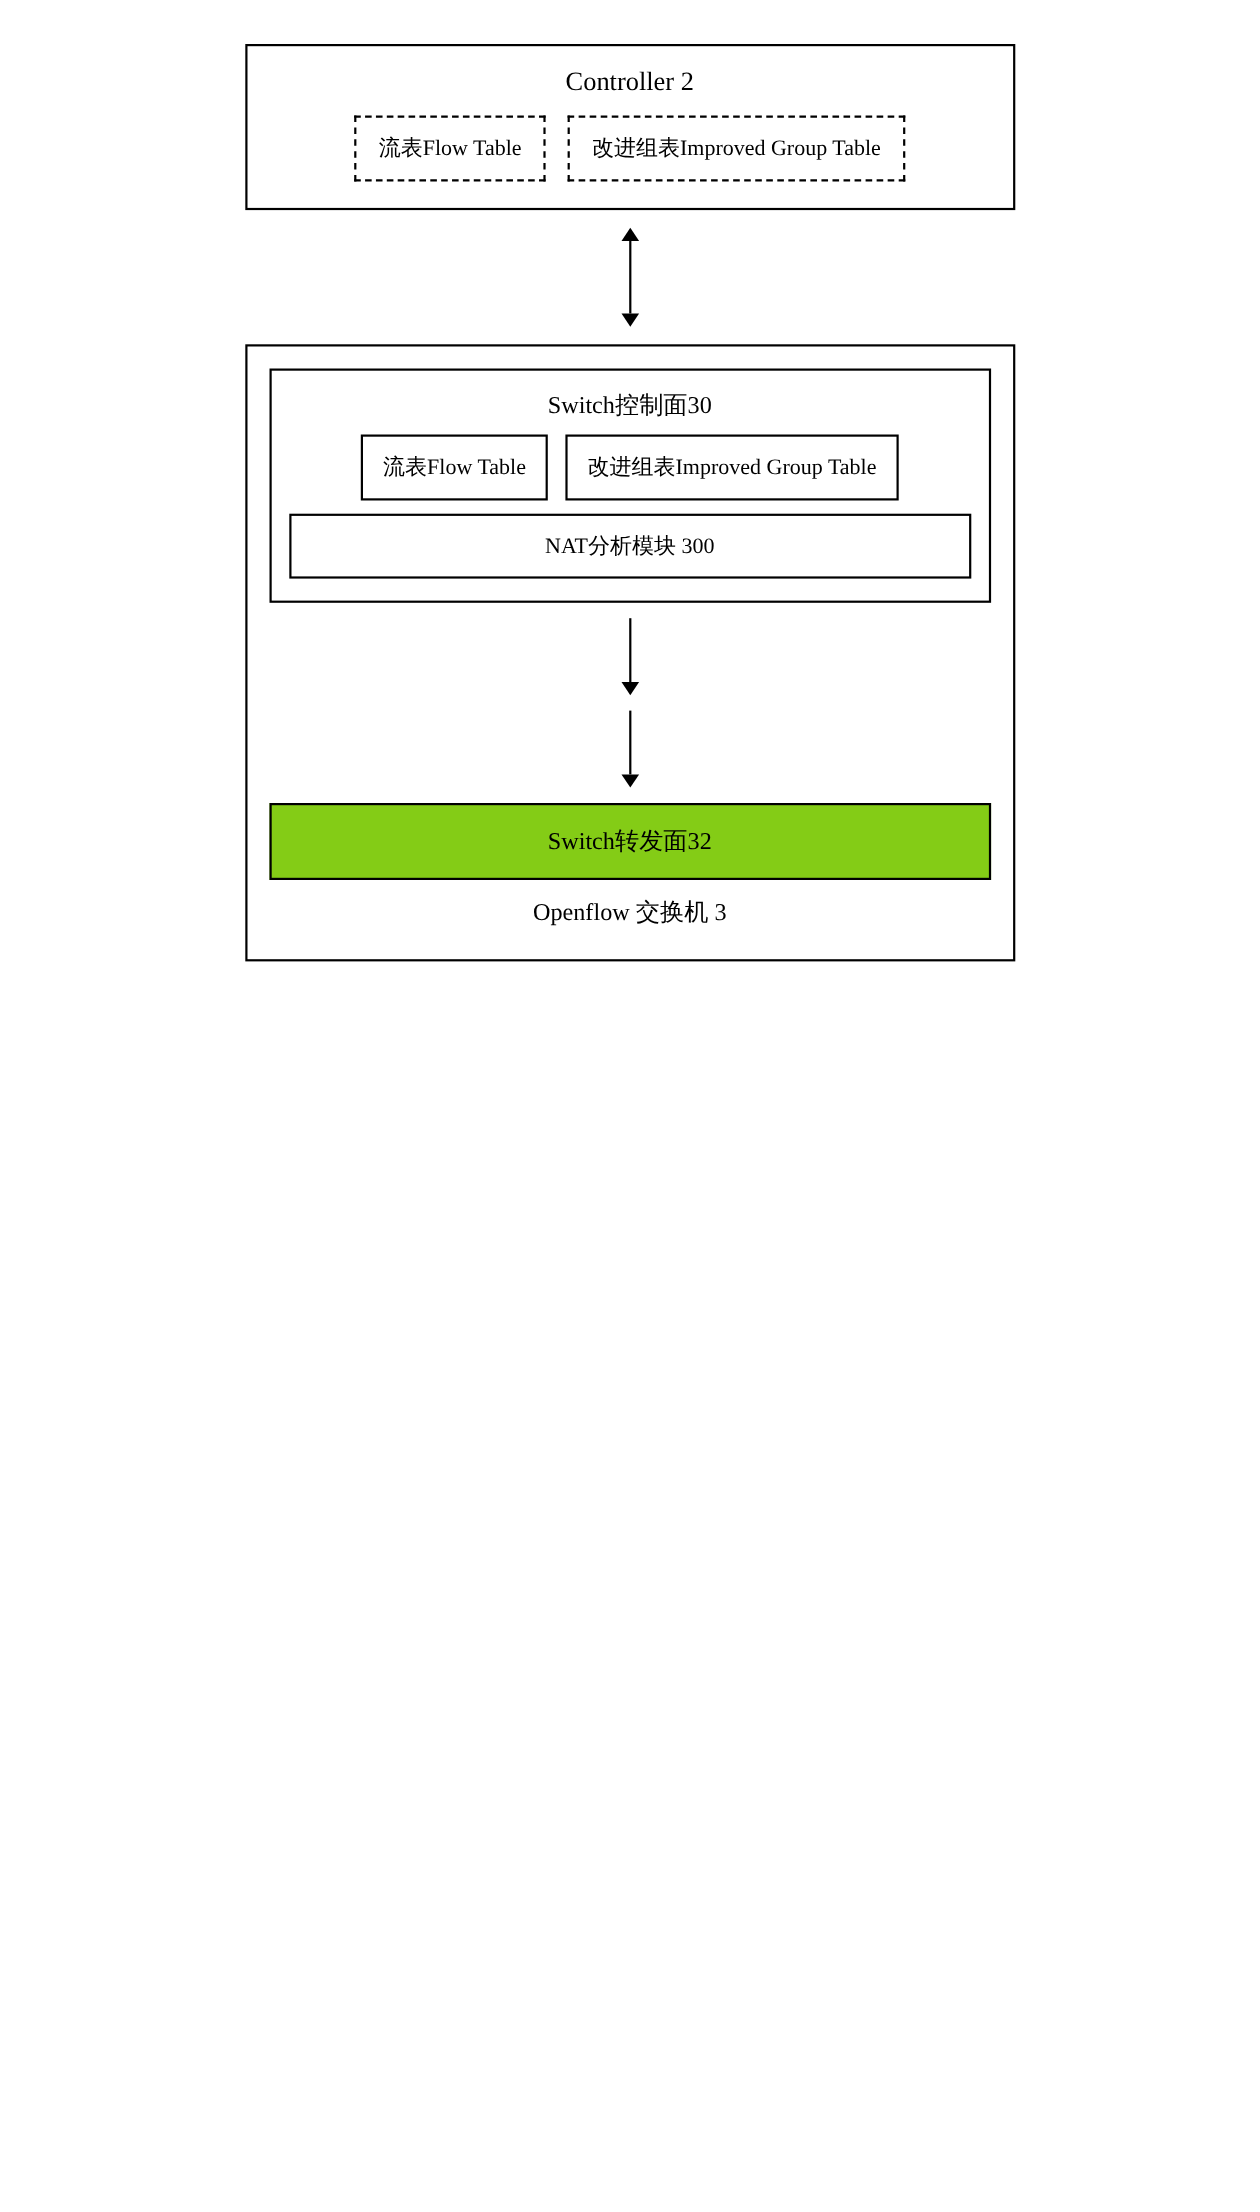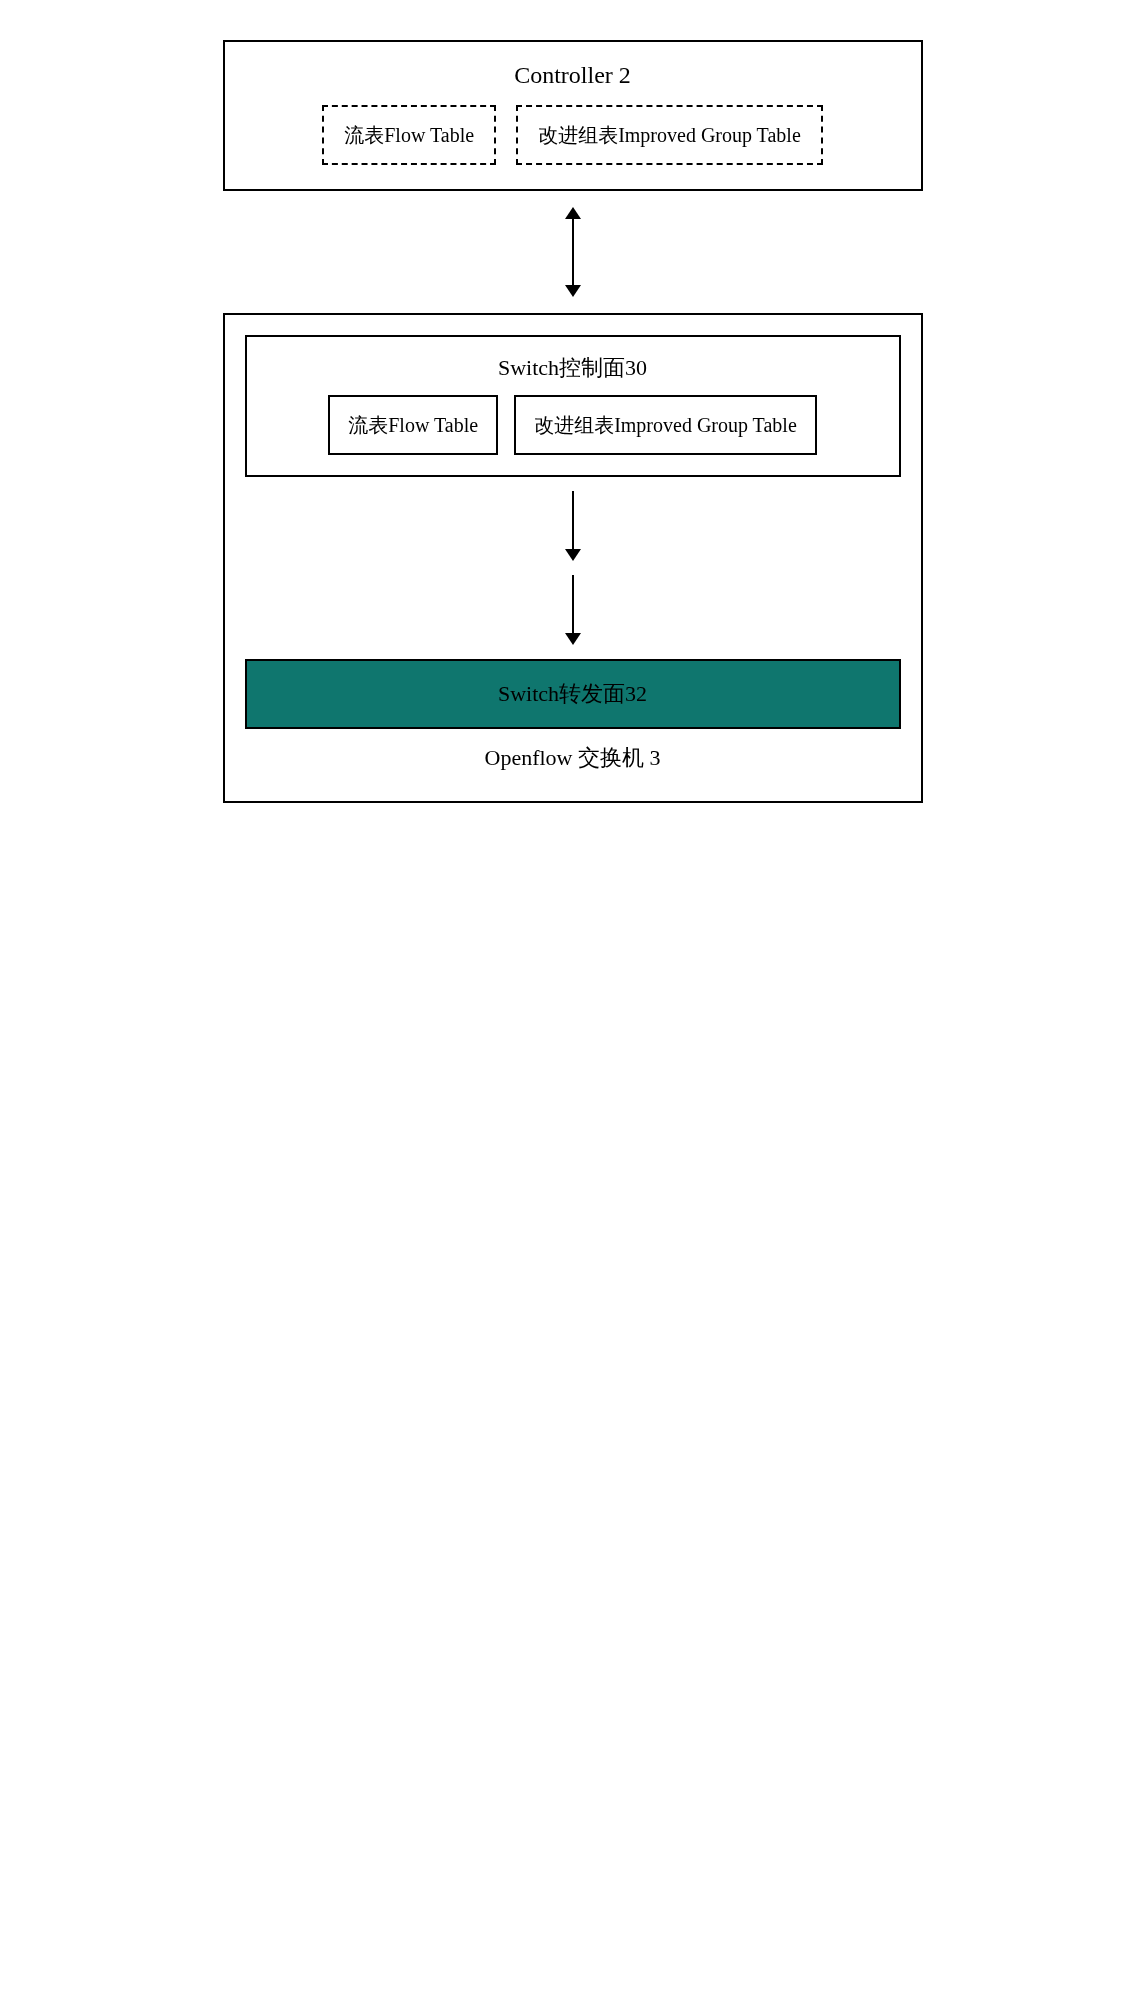--- a/index.html
+++ b/index.html
@@ -145,21 +145,21 @@
       background: #fff;
     }
 
     
     .switch-forward-box {
       width: 100%;
       border: 2px solid #000;
       padding: 18px 20px;
       text-align: center;
       font-size: 22px;
-      background: #0f766e;
+      background: #84cc16;
     }
 
     .openflow-label {
       font-size: 22px;
       font-weight: normal;
       text-align: center;
       margin-top: 0;
     }
 
     .arrow-segment {
@@ -203,20 +203,23 @@
 
       <div class="solid-tables-row">
         <div class="solid-box">
           <span>流表Flow Table</span>
         </div>
         <div class="solid-box">
           <span>改进组表Improved Group Table</span>
         </div>
       </div>
 
+      <div class="nat-box">
+        <span>NAT分析模块 300</span>
+      </div>
     </div>
 
     <div class="arrow-down-container" style="height:70px; display:flex; flex-direction:column; align-items:center;">
       <div class="arrow-segment" style="flex:1;"></div>
       <div class="arrow-head-down"></div>
     </div>
 
 
     <div class="arrow-down-container" style="height:70px; display:flex; flex-direction:column; align-items:center;">
       <div class="arrow-segment" style="flex:1;"></div>

